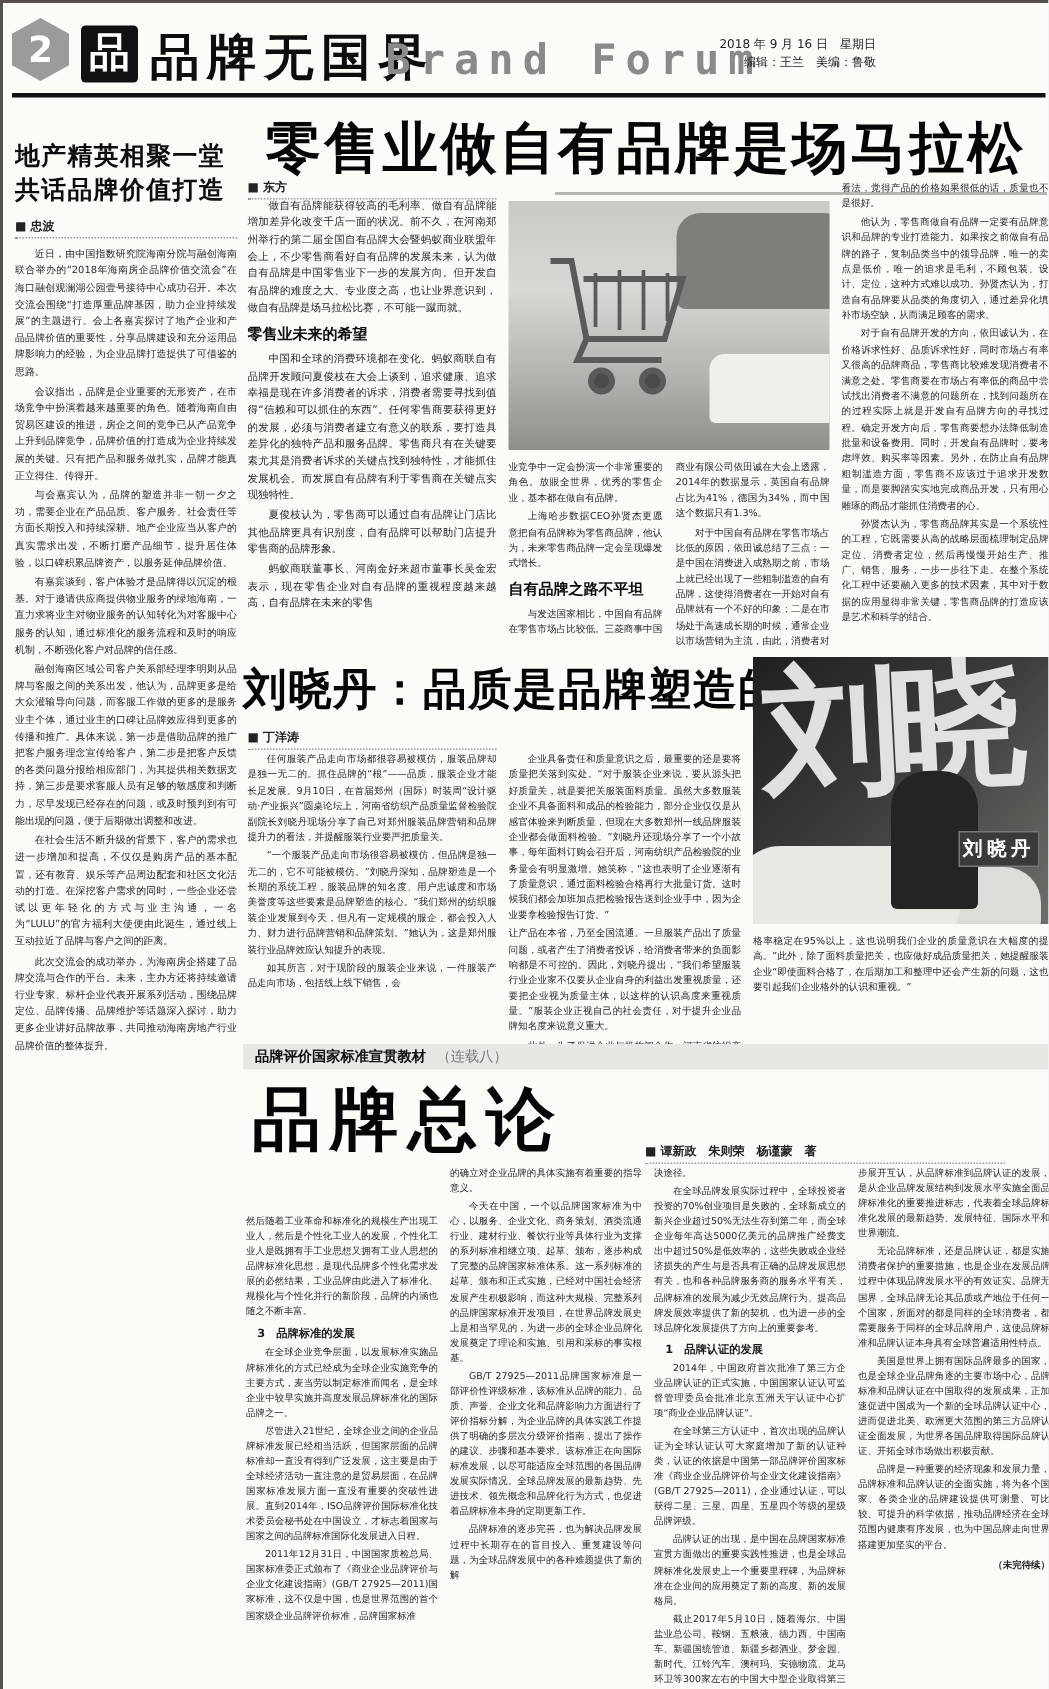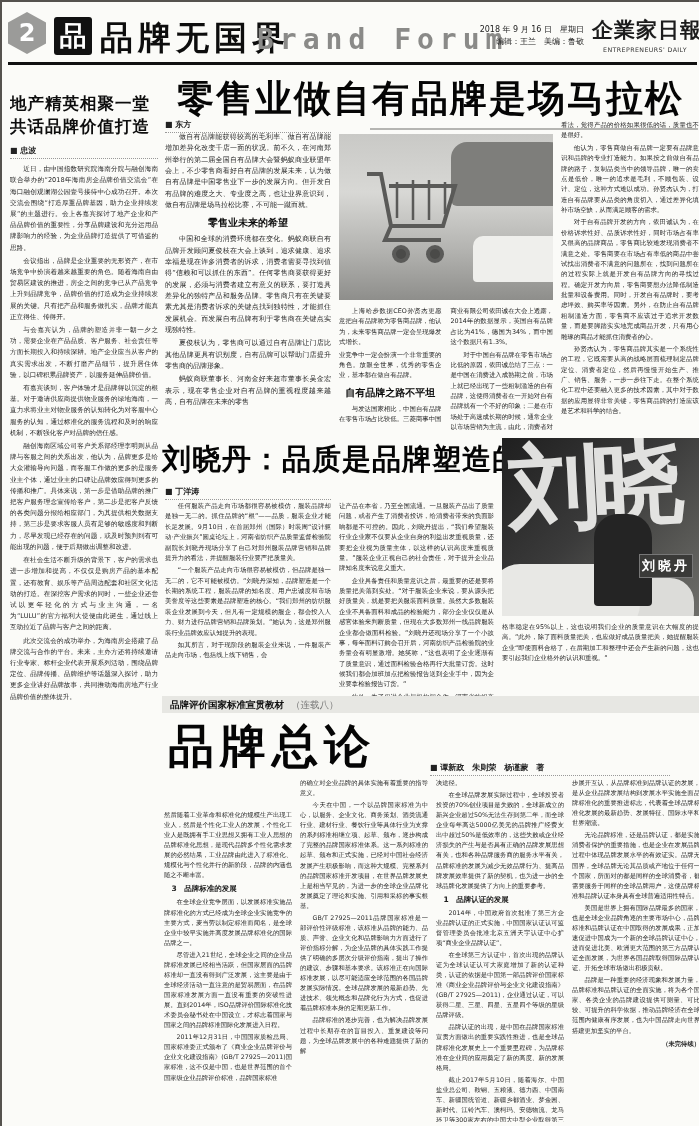--- a/index.html
+++ b/index.html
@@ -18,21 +18,21 @@
        color:#8a8a88;font-family:"DejaVu Sans Mono",monospace;}
   .date-block{position:absolute;left:466px;top:22px;width:116px;text-align:right;font-size:8px;line-height:1.5;color:#222;}
   .masthead{position:absolute;left:590px;top:14px;width:106px;text-align:center;}
   .masthead .cn{font-size:21px;font-weight:900;letter-spacing:1px;white-space:nowrap;}
   .masthead .en{font-size:6.3px;letter-spacing:.4px;color:#333;margin-top:2px;}
   .header-rule{position:absolute;left:6px;top:60px;width:689px;height:3px;background:#111;}
   
   .bl{font-size:8px;font-weight:bold;color:#222;border-bottom:1px dotted #999;padding-bottom:2px;}
   .para{font-size:6.4px;line-height:1.62;text-align:justify;text-indent:2em;color:#262626;margin:0 0 2px 0;}
   .cont{text-indent:0;}
-  .subhead{font-size:10px;font-weight:900;text-align:center;margin:5px 0 4px 0;color:#0d0d0d;}
+  .subhead{font-size:10px;font-weight:900;text-align:left;margin:5px 0 4px 0;color:#0d0d0d;}
   .numhead{font-size:7.5px;font-weight:900;margin:4px 0 3px 0;text-indent:1em;}
   .colbox{position:absolute;overflow:hidden;}
   
   .left-col{position:absolute;left:8px;top:70px;width:148px;height:1048px;overflow:hidden;margin-top:20px;}
   .left-col h2{margin:0;font-size:16.5px;font-weight:900;line-height:1.4;letter-spacing:1px;color:#0d0d0d;}
   .left-col .bl{display:block;margin:7px 0 5px 0;}
   .left-col .para{font-size:6.6px;line-height:1.7;}
   
   .main-head{position:absolute;left:160px;top:72px;width:537px;text-align:center;
        font-size:37px;font-weight:900;letter-spacing:2px;color:#050505;}
@@ -75,24 +75,20 @@
 <div id="page">
 
   <div class="hex">2</div>
   <div class="logo-box">品</div>
   <div class="sec-cn">品牌无国界</div>
   <div class="sec-en">Brand Forum</div>
   <div class="date-block">
     <div>2018 年 9 月 16 日　星期日</div>
     <div>编辑：王兰　美编：鲁敬</div>
   </div>
-  <div class="masthead">
-    <div class="cn">企業家日報</div>
-    <div class="en">ENTREPRENEURS' DAILY</div>
-  </div>
   <div class="header-rule"></div>
 
   <div class="left-col">
     <h2>
       <span>地产精英相聚一堂</span><br>
       <span>共话品牌价值打造</span>
     </h2>
     <span class="bl">■ 忠波</span>
     <p class="para">近日，由中国指数研究院海南分院与融创海南联合举办的“2018年海南房企品牌价值交流会”在海口融创观澜湖公园壹号接待中心成功召开。本次交流会围绕“打造厚重品牌基因，助力企业持续发展”的主题进行。会上各嘉宾探讨了地产企业和产品品牌价值的重要性，分享品牌建设和充分运用品牌影响力的经验，为企业品牌打造提供了可借鉴的思路。</p>
     <p class="para">会议指出，品牌是企业重要的无形资产，在市场竞争中扮演着越来越重要的角色。随着海南自由贸易区建设的推进，房企之间的竞争已从产品竞争上升到品牌竞争，品牌价值的打造成为企业持续发展的关键。只有把产品和服务做扎实，品牌才能真正立得住、传得开。</p>
@@ -125,22 +121,22 @@
         <path d="M10 18 h14 l10 52 h52 l12 -40 h-66"></path>
         <path d="M34 70 l-6 14 h56"></path>
         <circle cx="44" cy="98" r="7" fill="#4a4a48"></circle>
         <circle cx="78" cy="98" r="7" fill="#4a4a48"></circle>
         <path d="M40 26 v36 M56 24 v40 M72 24 v40 M88 26 v32" stroke-width="2.5"></path>
       </g>
     </svg>
   </div>
 
   <div class="colbox" style="left:337px;top:304px;width:214px;height:128px;column-count:2;column-gap:9px;">
+    <p class="para cont">业竞争中一定会扮演一个非常重要的角色。放眼全世界，优秀的零售企业，基本都在做自有品牌。</p>
     <p class="para">上海哈步数据CEO孙贤杰更愿意把自有品牌称为零售商品牌，他认为，未来零售商品牌一定会呈现爆发式增长。</p>
-    <p class="para cont">业竞争中一定会扮演一个非常重要的角色。放眼全世界，优秀的零售企业，基本都在做自有品牌。</p>
     <h3 class="subhead">自有品牌之路不平坦</h3>
     <p class="para">与发达国家相比，中国自有品牌在零售市场占比较低。三菱商事中国商业有限公司依田诚在大会上透露，2014年的数据显示，英国自有品牌占比为41%，德国为34%，而中国这个数据只有1.3%。</p>
     <p class="para">对于中国自有品牌在零售市场占比低的原因，依田诚总结了三点：一是中国在消费进入成熟期之前，市场上就已经出现了一些粗制滥造的自有品牌，这使得消费者在一开始对自有品牌就有一个不好的印象；二是在市场处于高速成长期的时候，通常企业以市场营销为主流，由此，消费者对全国性的制造商品牌有着更高的信任度；三是消费者会有一种先入为主的</p>
   </div>
 
   <div class="colbox" style="left:559px;top:118px;width:138px;height:314px;">
     <p class="para cont">看法，觉得产品的价格如果很低的话，质量也不是很好。</p>
     <p class="para">他认为，零售商做自有品牌一定要有品牌意识和品牌的专业打造能力。如果按之前做自有品牌的路子，复制品类当中的领导品牌，唯一的卖点是低价，唯一的追求是毛利，不顾包装、设计、定位，这种方式难以成功。孙贤杰认为，打造自有品牌要从品类的角度切入，通过差异化填补市场空缺，从而满足顾客的需求。</p>
     <p class="para">对于自有品牌开发的方向，依田诚认为，在价格诉求性好、品质诉求性好，同时市场占有率又很高的品牌商品，零售商比较难发现消费者不满意之处。零售商要在市场占有率低的商品中尝试找出消费者不满意的问题所在，找到问题所在的过程实际上就是开发自有品牌方向的寻找过程。确定开发方向后，零售商要想办法降低制造批量和设备费用。同时，开发自有品牌时，要考虑坪效、购买率等因素。另外，在防止自有品牌粗制滥造方面，零售商不应该过于追求开发数量，而是要脚踏实实地完成商品开发，只有用心雕琢的商品才能抓住消费者的心。</p>
     <p class="para">孙贤杰认为，零售商品牌其实是一个系统性的工程，它既需要从高的战略层面梳理制定品牌定位、消费者定位，然后再慢慢开始生产、推广、销售、服务，一步一步往下走。在整个系统化工程中还要融入更多的技术因素，其中对于数据的应用显得非常关键，零售商品牌的打造应该是艺术和科学的结合。</p>
@@ -156,22 +152,22 @@
   <div class="byline-b">
       <span class="bl" style="display:block">■ 丁洋涛</span>
     </div>
 
   <div class="colbox" style="left:163px;top:499px;width:166px;height:212px;">
     <p class="para">任何服装产品走向市场都很容易被模仿，服装品牌却是独一无二的。抓住品牌的“根”——品质，服装企业才能长足发展。9月10日，在首届郑州（国际）时装周“设计驱动·产业振兴”圆桌论坛上，河南省纺织产品质量监督检验院副院长刘晓丹现场分享了自己对郑州服装品牌营销和品牌提升力的看法，并提醒服装行业要严把质量关。</p>
     <p class="para">“一个服装产品走向市场很容易被模仿，但品牌是独一无二的，它不可能被模仿。”刘晓丹深知，品牌塑造是一个长期的系统工程，服装品牌的知名度、用户忠诚度和市场美誉度等这些要素是品牌塑造的核心。“我们郑州的纺织服装企业发展到今天，但凡有一定规模的服企，都会投入人力、财力进行品牌营销和品牌策划。”她认为，这是郑州服装行业品牌效应认知提升的表现。</p>
     <p class="para">如其所言，对于现阶段的服装企业来说，一件服装产品走向市场，包括线上线下销售，会</p>
   </div>
   <div class="colbox" style="left:337px;top:499px;width:155px;height:212px;">
+    <p class="para">企业具备责任和质量意识之后，最重要的还是要将质量把关落到实处。“对于服装企业来说，要从源头把好质量关，就是要把关服装面料质量。虽然大多数服装企业不具备面料和成品的检验能力，部分企业仅仅是从感官体验来判断质量，但现在大多数郑州一线品牌服装企业都会做面料检验。”刘晓丹还现场分享了一个小故事，每年面料订购会召开后，河南纺织产品检验院的业务量会有明显激增。她笑称，“这也表明了企业逐渐有了质量意识，通过面料检验合格再行大批量订货。这时候我们都会加班加点把检验报告送到企业手中，因为企业要拿检验报告订货。”</p>
     <p class="para cont">让产品在本省，乃至全国流通。一旦服装产品出了质量问题，或者产生了消费者投诉，给消费者带来的负面影响都是不可控的。因此，刘晓丹提出，“我们希望服装行业企业家不仅要从企业自身的利益出发重视质量，还要把企业视为质量主体，以这样的认识高度来重视质量。”服装企业正视自己的社会责任，对于提升企业品牌知名度来说意义重大。</p>
-    <p class="para">企业具备责任和质量意识之后，最重要的还是要将质量把关落到实处。“对于服装企业来说，要从源头把好质量关，就是要把关服装面料质量。虽然大多数服装企业不具备面料和成品的检验能力，部分企业仅仅是从感官体验来判断质量，但现在大多数郑州一线品牌服装企业都会做面料检验。”刘晓丹还现场分享了一个小故事，每年面料订购会召开后，河南纺织产品检验院的业务量会有明显激增。她笑称，“这也表明了企业逐渐有了质量意识，通过面料检验合格再行大批量订货。这时候我们都会加班加点把检验报告送到企业手中，因为企业要拿检验报告订货。”</p>
     <p class="para">此外，为了促进企业与机构间合作，河南省纺织产品质量监督检验院已从市中心迁到元通纺织城。刘晓丹说到，“服装企业在产品检验和质量把关上一直在提升，从产品质量监督检验的合格率来看，郑州服装产业的合</p>
   </div>
   <div class="colbox" style="left:500px;top:620px;width:197px;height:90px;">
     <p class="para cont">格率稳定在95%以上，这也说明我们企业的质量意识在大幅度的提高。”此外，除了面料质量把关，也应做好成品质量把关，她提醒服装企业“即使面料合格了，在后期加工和整理中还会产生新的问题，这也要引起我们企业格外的认识和重视。”</p>
   </div>
 
   <div class="serial">
     <div class="band">
       <span class="bt">品牌评价国家标准宣贯教材</span>
       <span class="bn">（连载八）</span>

